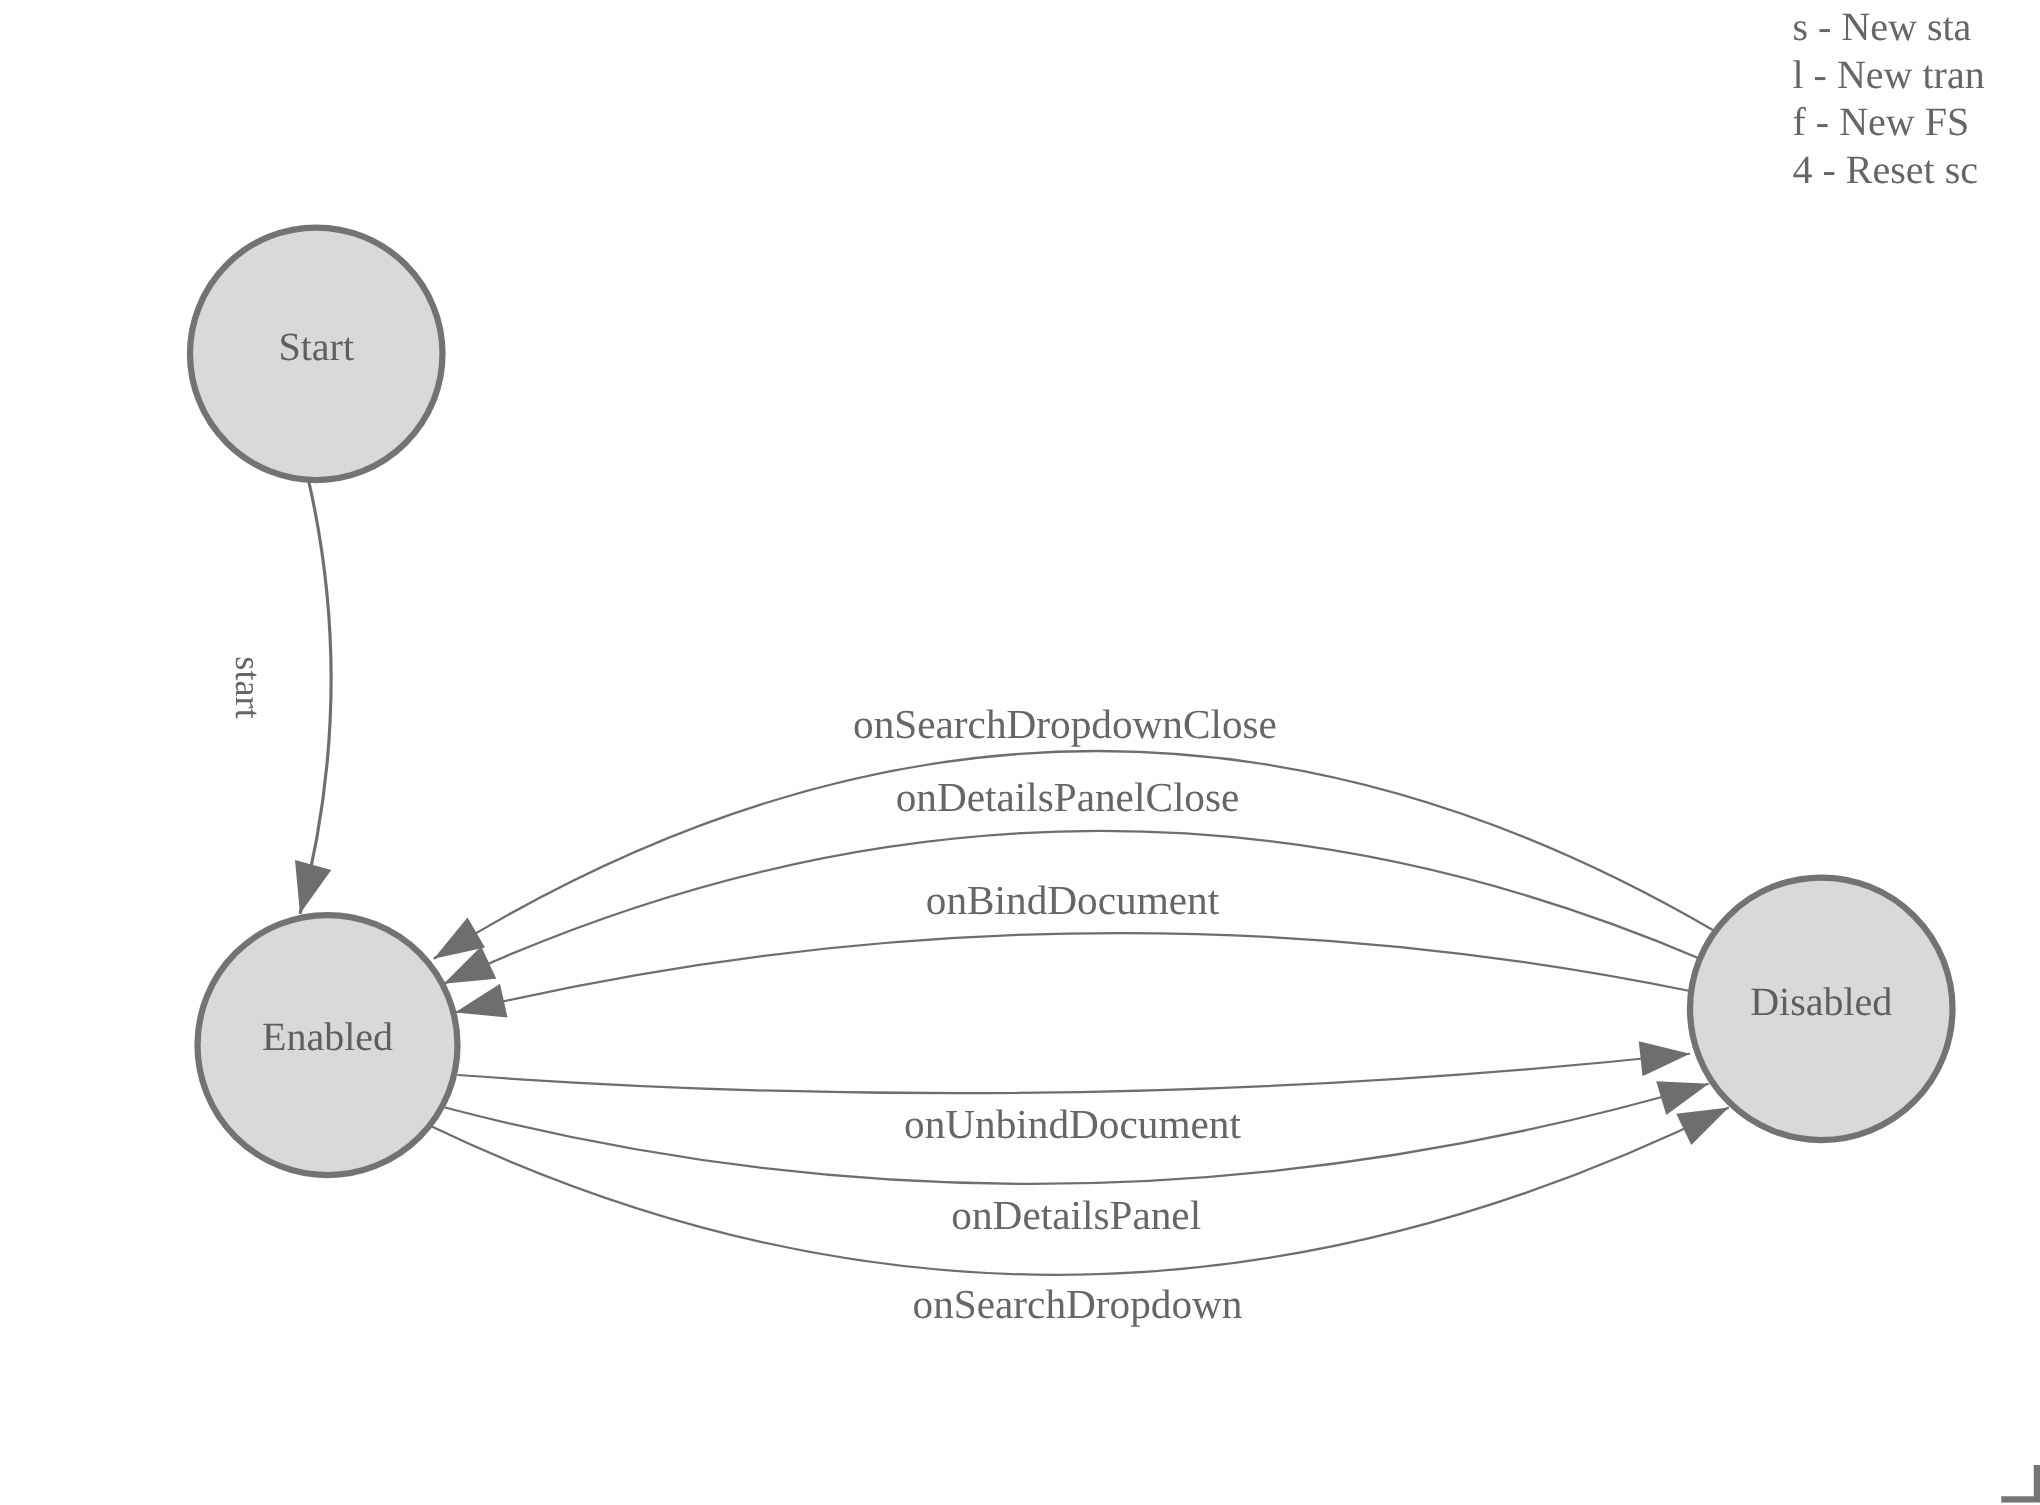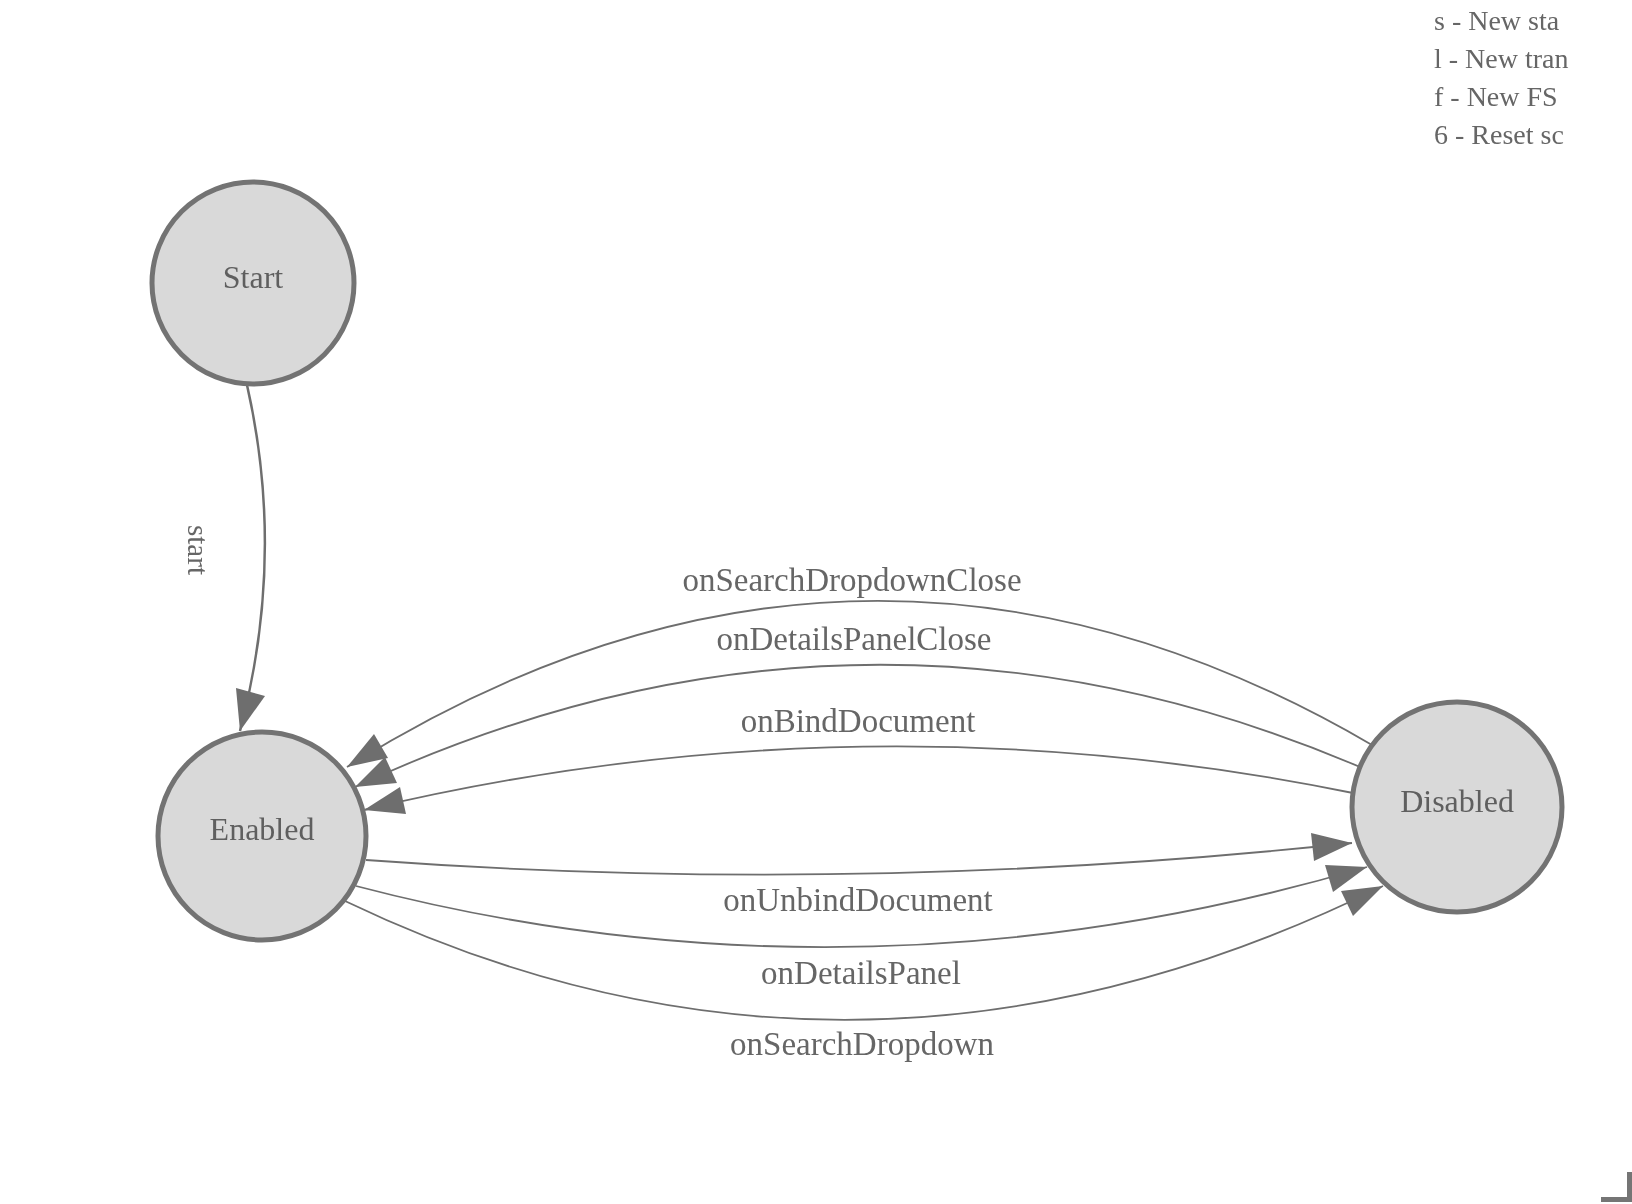--- a/index.html
+++ b/index.html
@@ -39,21 +39,21 @@
     fill: #666666;
     text-anchor: middle;
     dominant-baseline: central;
   }
   .edge-label.rotated { font-size: 29px; }
 
   .legend {
     position: absolute;
     left: 1434px;
     top: 2px;
-    font-size: 28px;
+    font-size: 32px;
     line-height: 38px;
     color: #666666;
     white-space: nowrap;
   }
   .corner-handle { fill: #757575; }
 </style>
 </head>
 <body>
 
 <div class="canvas-wrap">
@@ -109,16 +109,16 @@
     <g>
       <rect class="corner-handle" x="1627" y="1172" width="5" height="27"></rect>
       <rect class="corner-handle" x="1601" y="1197" width="31" height="5"></rect>
     </g>
   </svg>
 
   <div class="legend">
     <div>s - New sta</div>
     <div>l - New tran</div>
     <div>f - New FS</div>
-    <div>6 - Reset sc</div>
+    <div>4 - Reset sc</div>
   </div>
 
 </div>
 
 </body></html>

